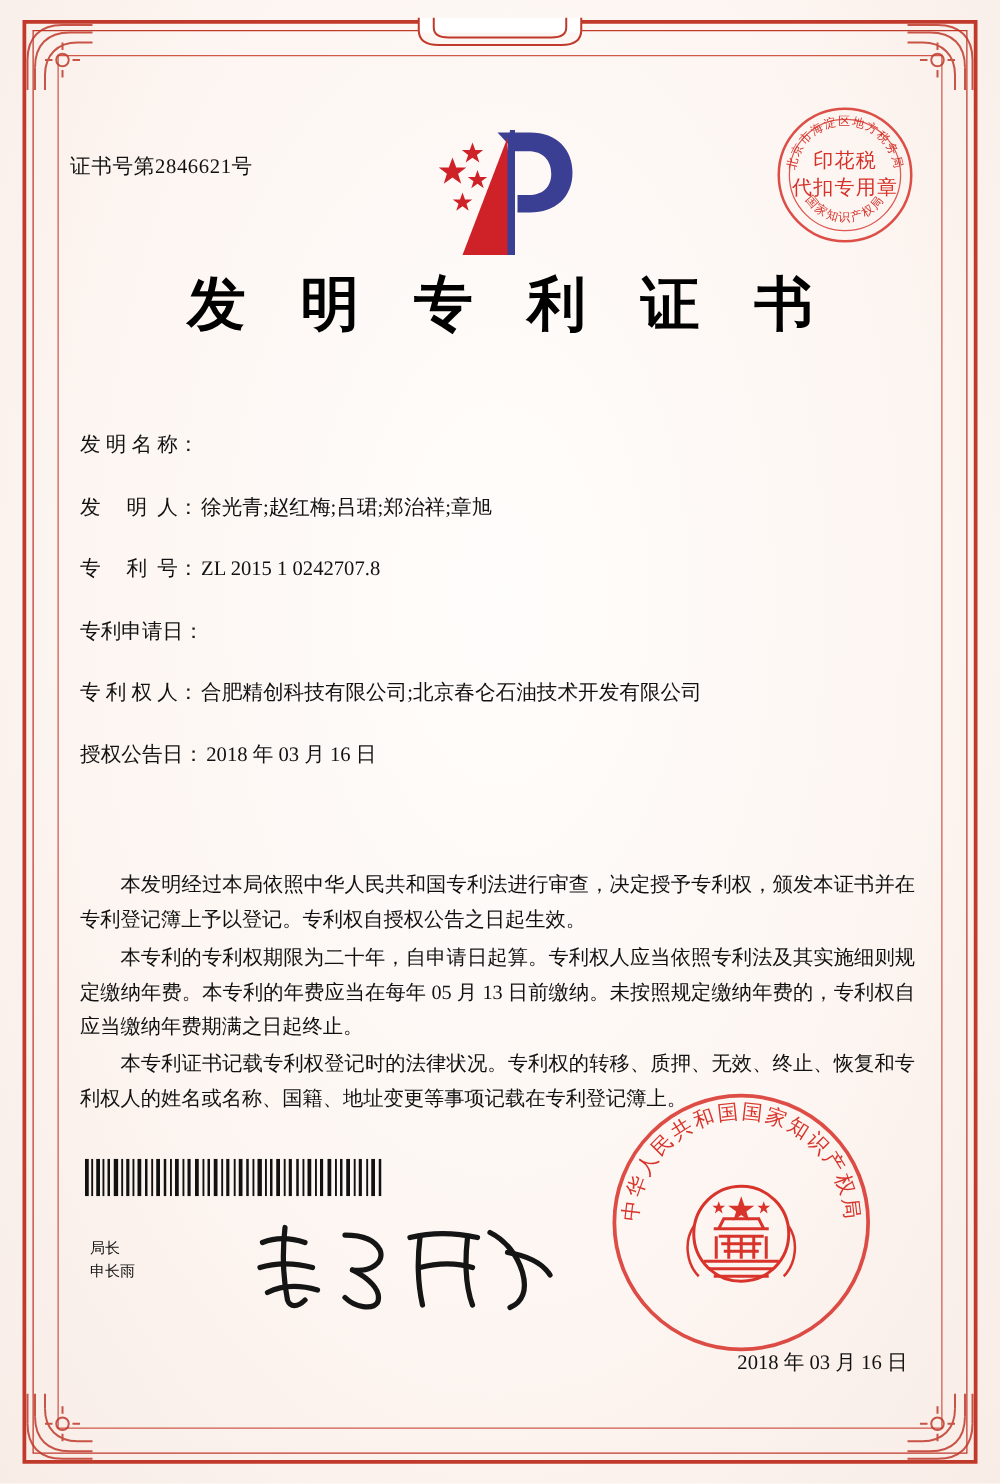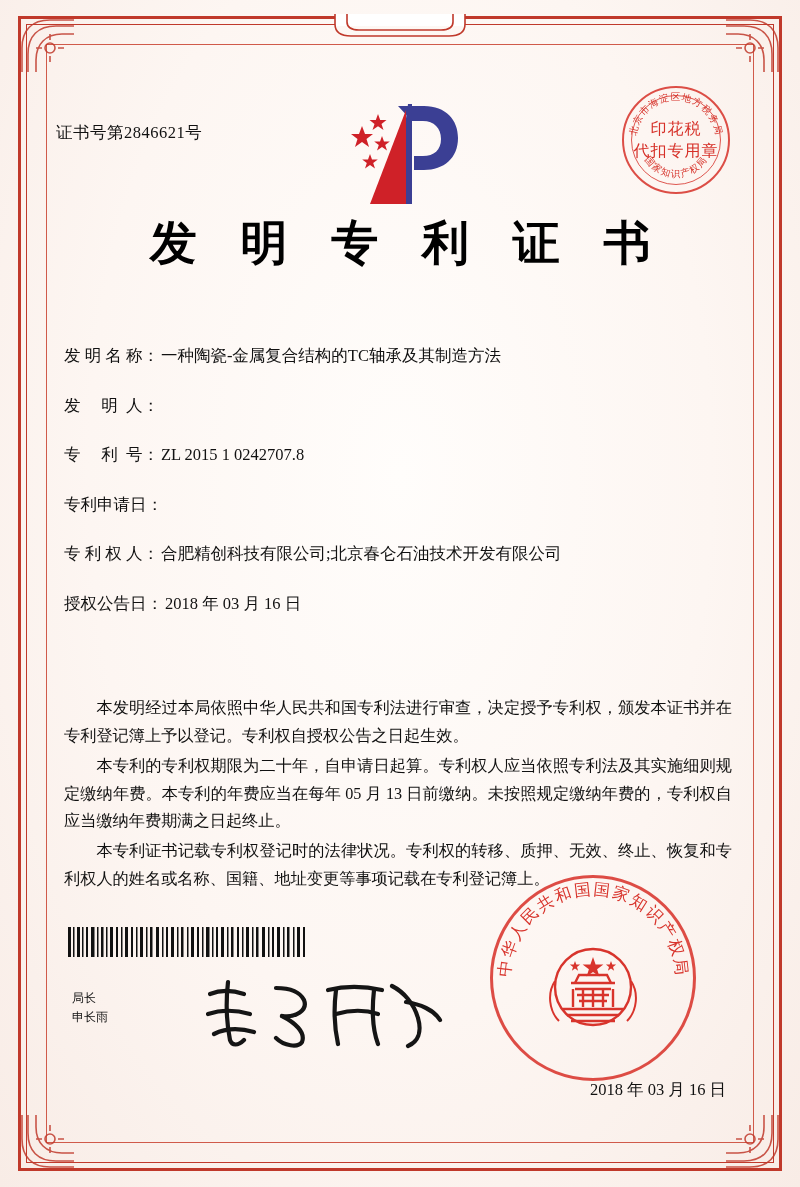--- a/index.html
+++ b/index.html
@@ -342,24 +342,24 @@
         <div>印花税</div>
         <div>代扣专用章</div>
       </div>
     </div>
 
     <div class="title">发 明 专 利 证 书</div>
 
     <div class="fields">
       <div class="field-row">
         <span class="field-label">发 明 名 称：</span>
-        <span class="field-value">一种陶瓷-金属复合结构的TC轴承及其制造方法</span>
       </div>
       <div class="field-row">
         <span class="field-label">发     明  人：</span>
+        <span class="field-value">徐光青;赵红梅;吕珺;郑治祥;章旭</span>
       </div>
       <div class="field-row">
         <span class="field-label">专     利  号：</span>
         <span class="field-value">ZL 2015 1 0242707.8</span>
       </div>
       <div class="field-row">
         <span class="field-label">专利申请日：</span>
       </div>
       <div class="field-row">
         <span class="field-label">专 利 权 人：</span>

